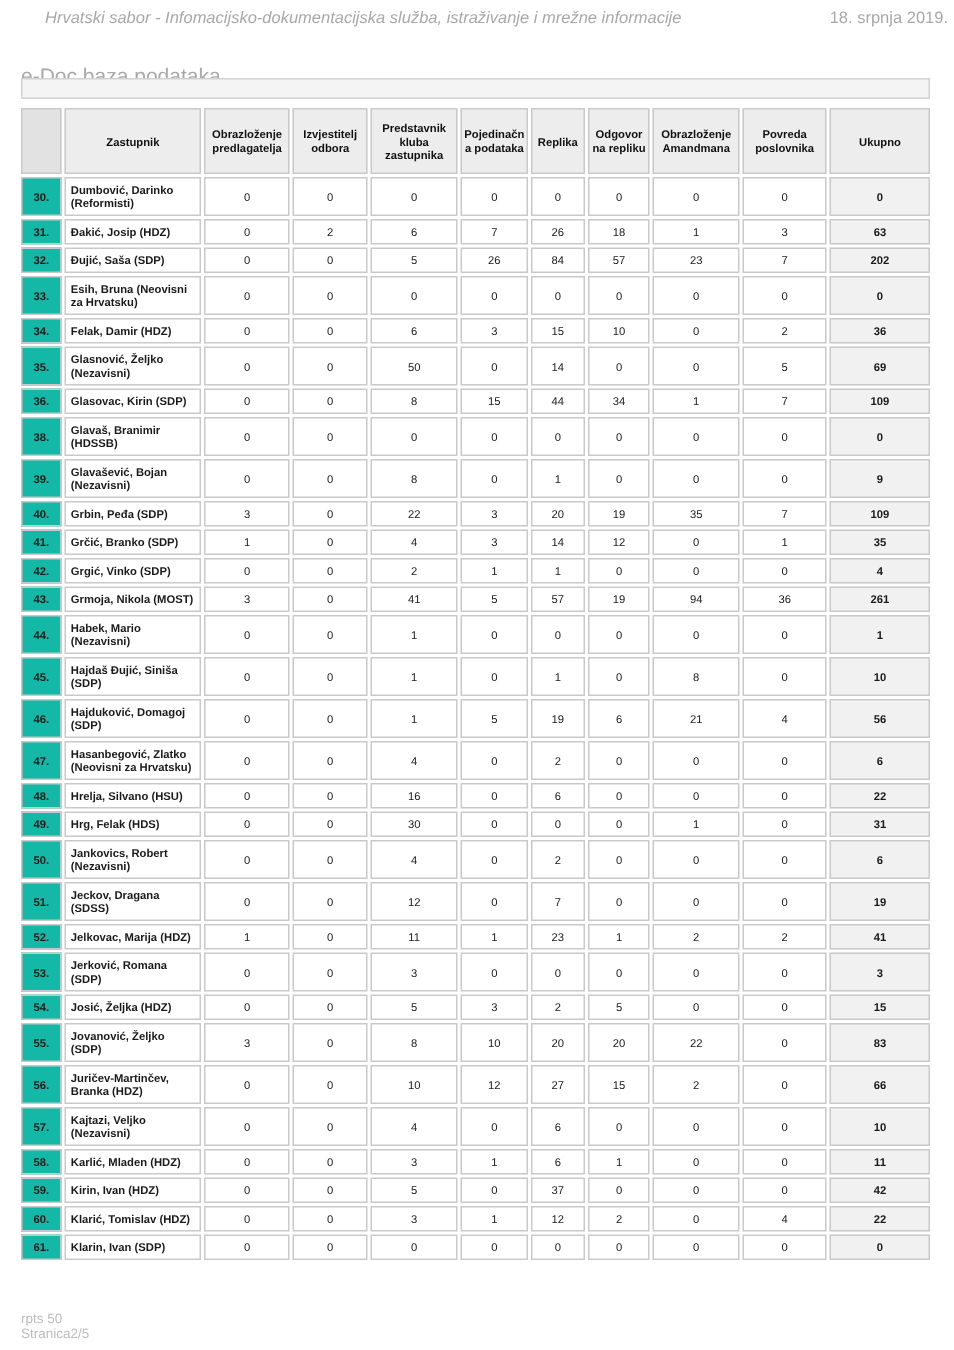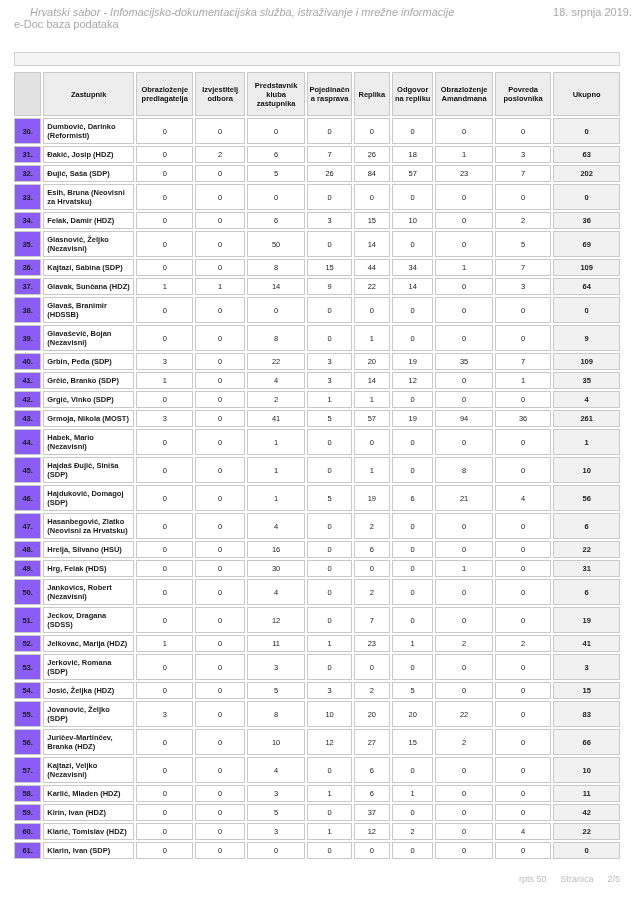--- a/index.html
+++ b/index.html
@@ -12,22 +12,22 @@
     overflow:hidden;
   }
   .page-header{
     position:absolute;top:6px;left:30px;width:606px;
     display:flex;justify-content:space-between;align-items:flex-end;
     font-size:11px;color:#a8a8a8;
   }
   .header-title{font-style:italic;}
   .header-date{font-style:normal;white-space:nowrap;padding-right:4px;margin-left:24px;}
   .subtitle{
-    position:absolute;top:18px;left:14px;
-    font-size:11px;color:#a8a8a8;
+    position:absolute;top:42px;left:14px;
+    font-size:14px;color:#a8a8a8;
   }
   .caption-bar{
     position:absolute;top:52px;left:14px;width:604px;height:12px;
     background:#f4f4f4;border:1px solid #d2d2d2;
   }
   table.report{
     position:absolute;top:70px;left:12px;
     width:610px;
     border-collapse:separate;border-spacing:2px;
     table-layout:fixed;
@@ -41,29 +41,29 @@
     background:#ffffff;
     word-wrap:break-word;
   }
   th{
     background:#ededed;
     font-weight:bold;
     height:36px;
     color:#111;
   }
   th.corner{background:#e2e2e2;}
-  td.num{background:#8b5cf6;font-weight:bold;}
+  td.num{background:#14b8a6;font-weight:bold;}
   td.name{text-align:left;font-weight:bold;padding-left:3px;padding-right:2px;}
   td.total{background:#f1f1f1;font-weight:bold;}
   .page-footer{
     position:absolute;left:14px;width:606px;top:874px;
-    display:flex;justify-content:flex-end;
-    font-size:9px;color:#bcbcbc;
-  }
-  .footer-right span{margin-left:14px;}
+    display:flex;justify-content:flex-start;
+    font-size:9px;color:#bcbcbc;flex-direction:column;
+  }
+  .footer-right span{}
 </style>
 </head>
 <body>
 
 <div class="page-header">
   <span class="header-title">Hrvatski sabor - Infomacijsko-dokumentacijska služba, istraživanje i mrežne informacije</span>
   <span class="header-date">18. srpnja 2019.</span>
 </div>
 
 <div class="subtitle">e-Doc baza podataka</div>
@@ -84,21 +84,21 @@
       <col style="width:56px">
       <col style="width:66px">
   </colgroup>
   <thead>
     <tr>
       <th class="corner"></th>
       <th>Zastupnik</th>
       <th>Obrazloženje predlagatelja</th>
       <th>Izvjestitelj odbora</th>
       <th>Predstavnik kluba zastupnika</th>
-      <th>Pojedinačna rasprava</th>
+      <th>Pojedinačna podataka</th>
       <th>Replika</th>
       <th>Odgovor na repliku</th>
       <th>Obrazloženje Amandmana</th>
       <th>Povreda poslovnika</th>
       <th>Ukupno</th>
     </tr>
   </thead>
   <tbody>
       <tr>
         <td class="num">30.</td>
@@ -173,43 +173,30 @@
         <td class="val">50</td>
         <td class="val">0</td>
         <td class="val">14</td>
         <td class="val">0</td>
         <td class="val">0</td>
         <td class="val">5</td>
         <td class="total">69</td>
       </tr>
       <tr>
         <td class="num">36.</td>
-        <td class="name">Kajtazi, Sabina (SDP)</td>
+        <td class="name">Glasovac, Kirin (SDP)</td>
         <td class="val">0</td>
         <td class="val">0</td>
         <td class="val">8</td>
         <td class="val">15</td>
         <td class="val">44</td>
         <td class="val">34</td>
         <td class="val">1</td>
         <td class="val">7</td>
         <td class="total">109</td>
-      </tr>
-      <tr>
-        <td class="num">37.</td>
-        <td class="name">Glavak, Sunčana (HDZ)</td>
-        <td class="val">1</td>
-        <td class="val">1</td>
-        <td class="val">14</td>
-        <td class="val">9</td>
-        <td class="val">22</td>
-        <td class="val">14</td>
-        <td class="val">0</td>
-        <td class="val">3</td>
-        <td class="total">64</td>
       </tr>
       <tr>
         <td class="num">38.</td>
         <td class="name">Glavaš, Branimir (HDSSB)</td>
         <td class="val">0</td>
         <td class="val">0</td>
         <td class="val">0</td>
         <td class="val">0</td>
         <td class="val">0</td>
         <td class="val">0</td>

